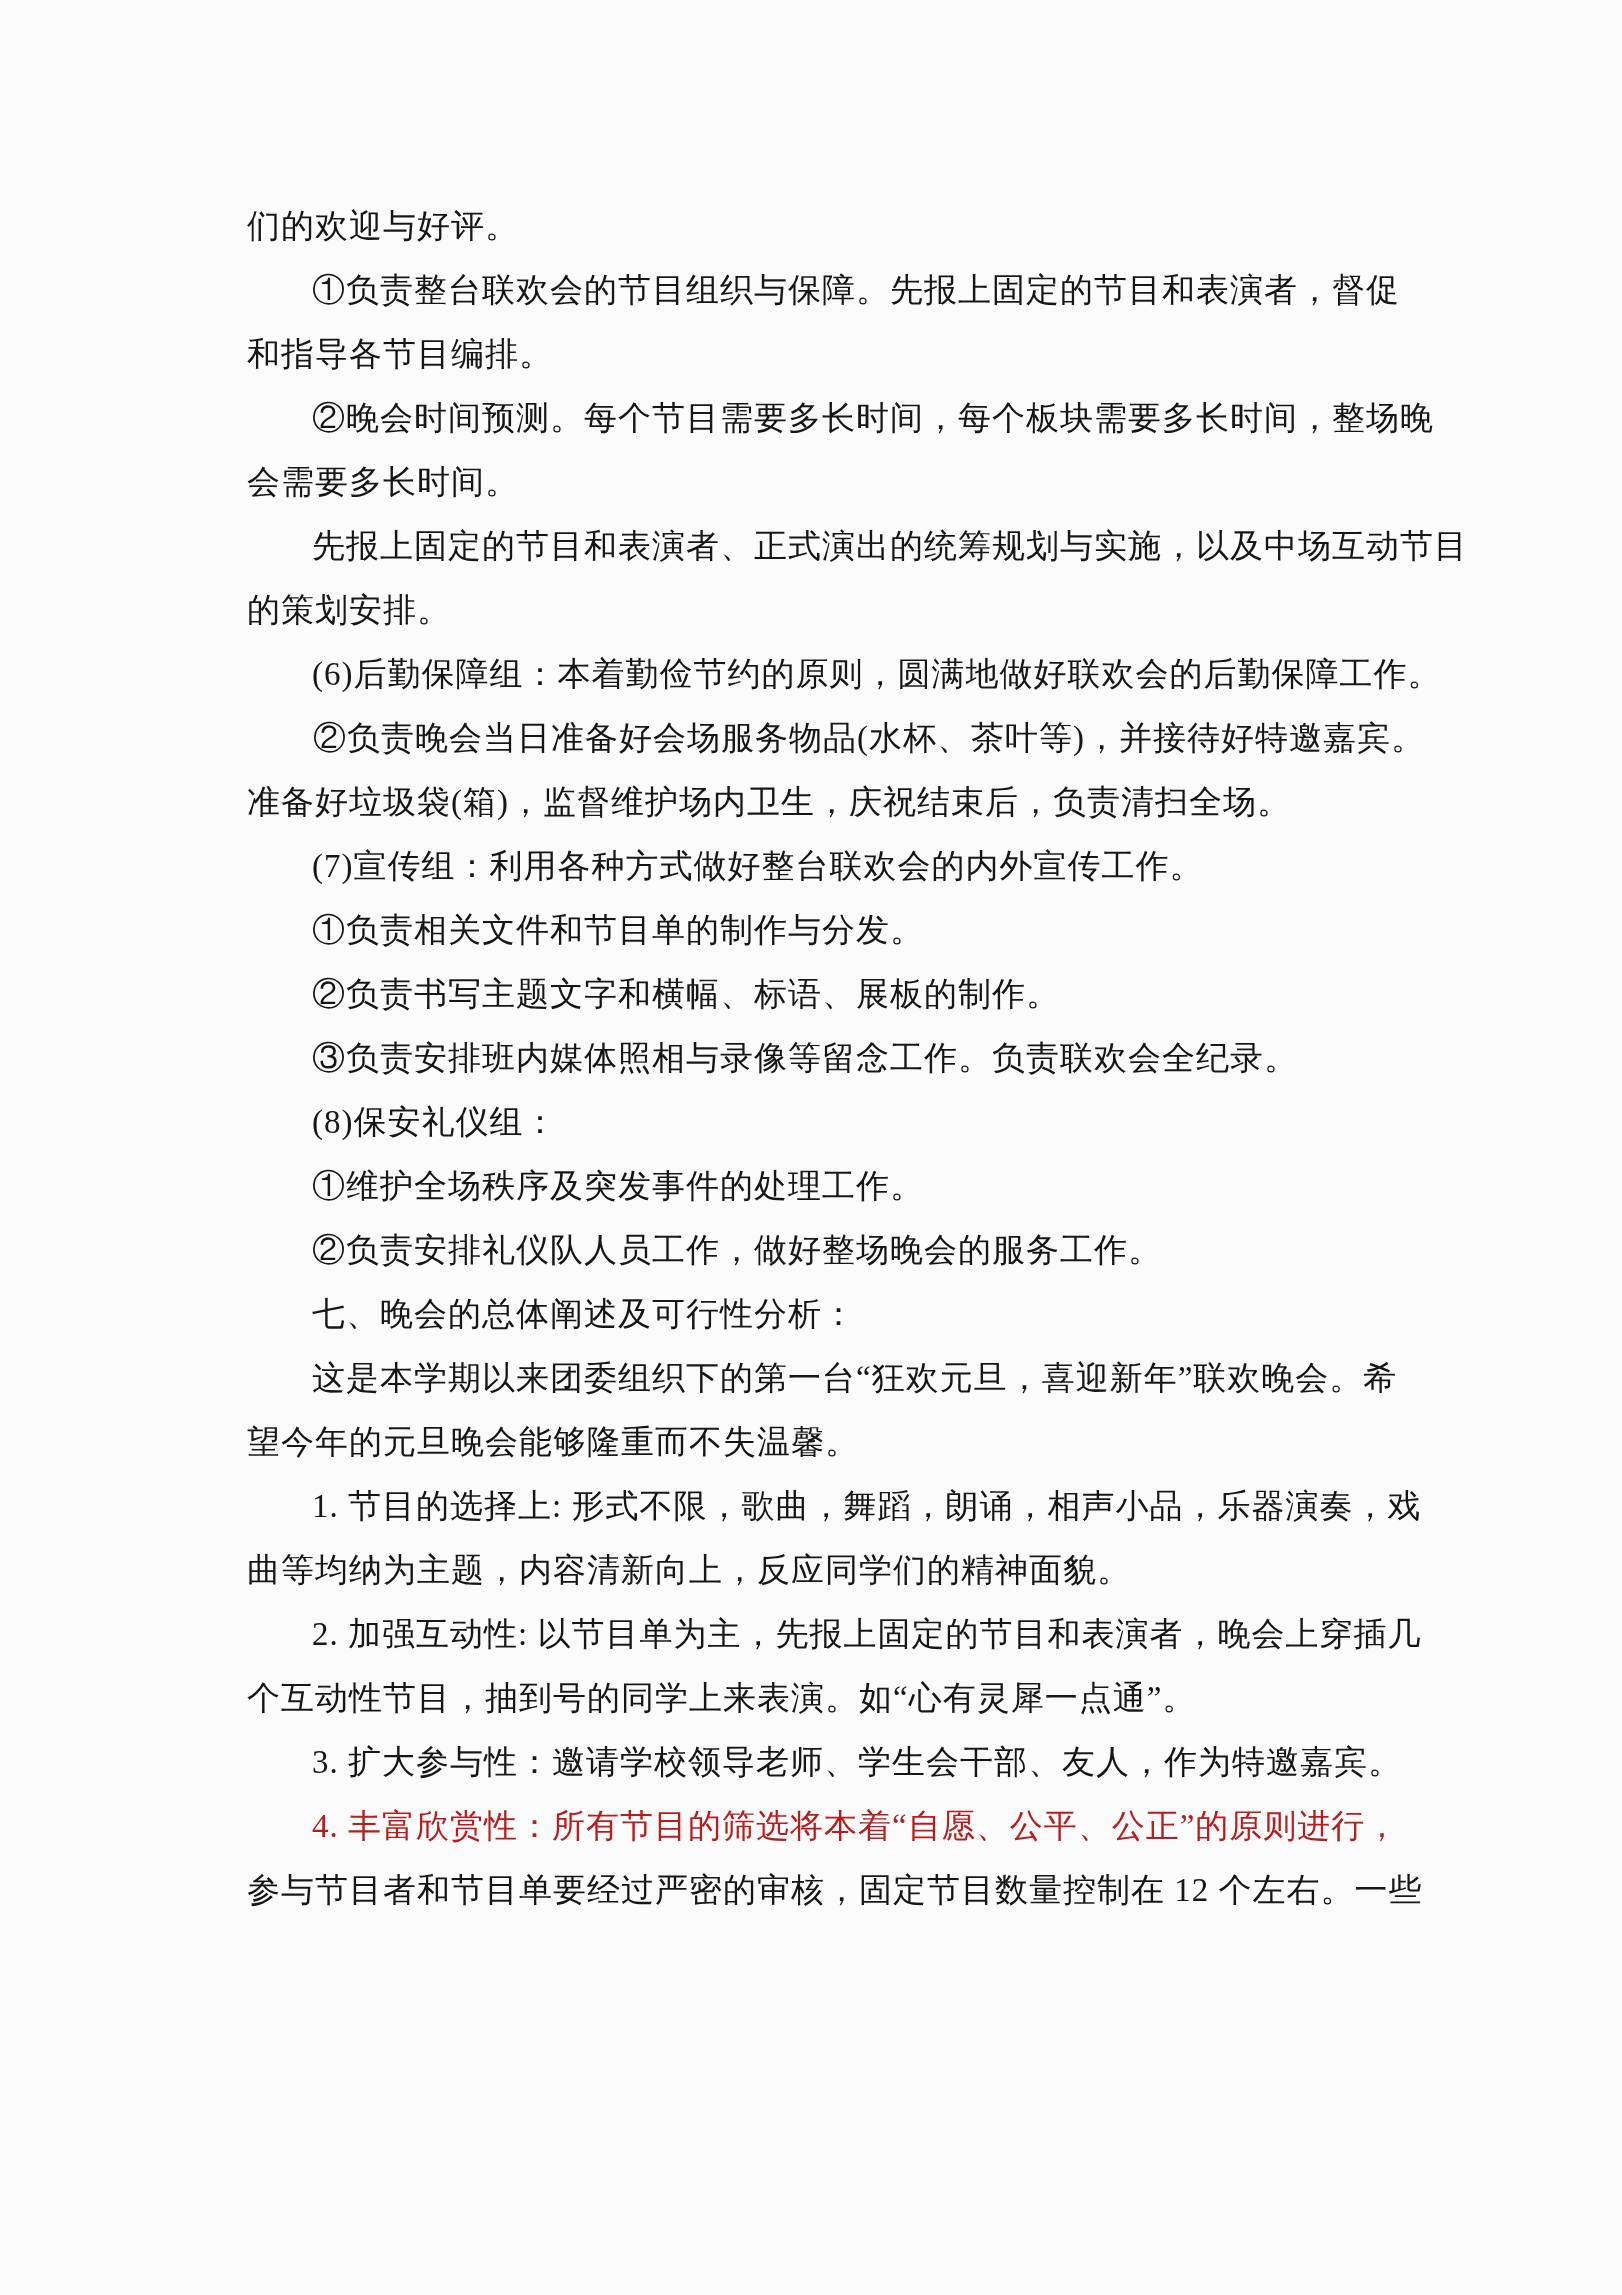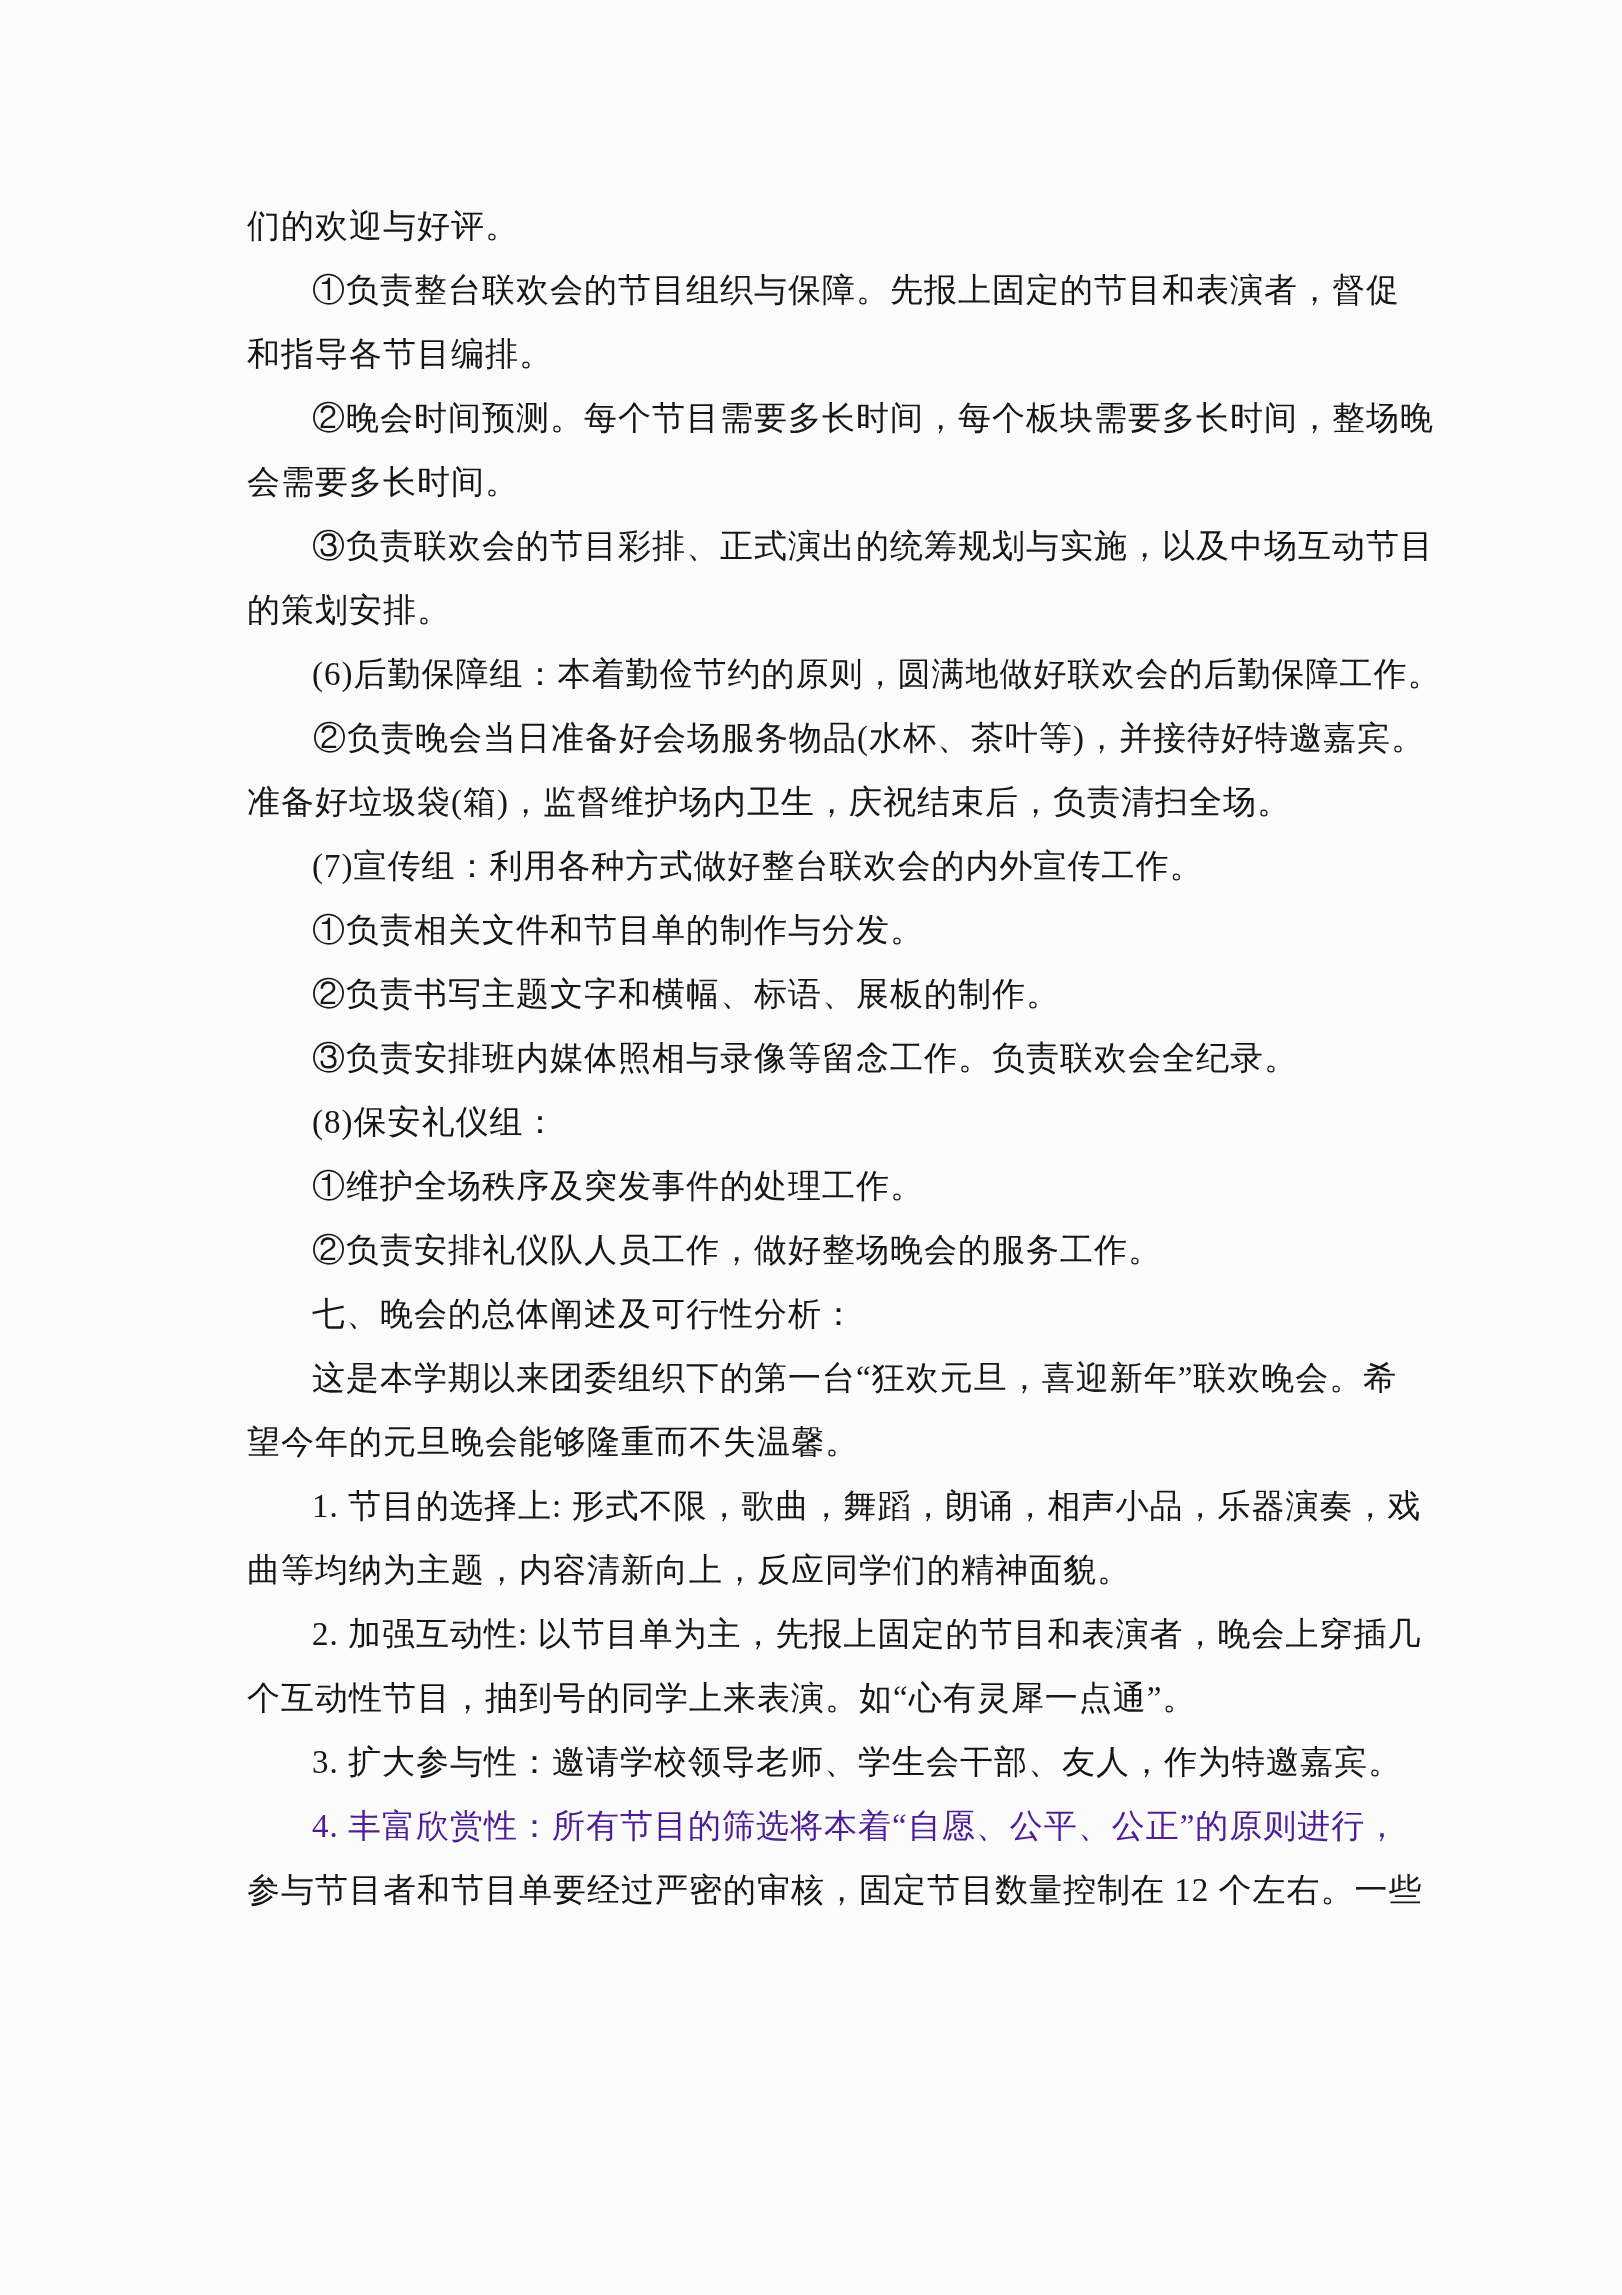--- a/index.html
+++ b/index.html
@@ -42,37 +42,37 @@
 </head>
 <body style="background: rgb(251, 251, 251);">
 
 <div class="page">
   <div class="content">
       <p class="line" style="color: rgb(22, 22, 22);">们的欢迎与好评。</p>
       <p class="line indent" style="color: rgb(22, 22, 22);">①负责整台联欢会的节目组织与保障。先报上固定的节目和表演者，督促</p>
       <p class="line" style="color: rgb(22, 22, 22);">和指导各节目编排。</p>
       <p class="line indent" style="color: rgb(22, 22, 22);">②晚会时间预测。每个节目需要多长时间，每个板块需要多长时间，整场晚</p>
       <p class="line" style="color: rgb(22, 22, 22);">会需要多长时间。</p>
-      <p class="line indent" style="color: rgb(22, 22, 22);">③负责联欢会的节目彩排、正式演出的统筹规划与实施，以及中场互动节目</p>
+      <p class="line indent" style="color: rgb(22, 22, 22);">先报上固定的节目和表演者、正式演出的统筹规划与实施，以及中场互动节目</p>
       <p class="line" style="color: rgb(22, 22, 22);">的策划安排。</p>
       <p class="line indent" style="color: rgb(22, 22, 22);">(6)后勤保障组：本着勤俭节约的原则，圆满地做好联欢会的后勤保障工作。</p>
       <p class="line indent" style="color: rgb(22, 22, 22); text-align: right;">②负责晚会当日准备好会场服务物品(水杯、茶叶等)，并接待好特邀嘉宾。</p>
       <p class="line" style="color: rgb(22, 22, 22);">准备好垃圾袋(箱)，监督维护场内卫生，庆祝结束后，负责清扫全场。</p>
       <p class="line indent" style="color: rgb(22, 22, 22);">(7)宣传组：利用各种方式做好整台联欢会的内外宣传工作。</p>
       <p class="line indent" style="color: rgb(22, 22, 22);">①负责相关文件和节目单的制作与分发。</p>
       <p class="line indent" style="color: rgb(22, 22, 22);">②负责书写主题文字和横幅、标语、展板的制作。</p>
       <p class="line indent" style="color: rgb(22, 22, 22);">③负责安排班内媒体照相与录像等留念工作。负责联欢会全纪录。</p>
       <p class="line indent" style="color: rgb(22, 22, 22);">(8)保安礼仪组：</p>
       <p class="line indent" style="color: rgb(22, 22, 22);">①维护全场秩序及突发事件的处理工作。</p>
       <p class="line indent" style="color: rgb(22, 22, 22);">②负责安排礼仪队人员工作，做好整场晚会的服务工作。</p>
       <p class="line indent" style="color: rgb(22, 22, 22);">七、晚会的总体阐述及可行性分析：</p>
       <p class="line indent" style="color: rgb(22, 22, 22);">这是本学期以来团委组织下的第一台“狂欢元旦，喜迎新年”联欢晚会。希</p>
       <p class="line" style="color: rgb(22, 22, 22);">望今年的元旦晚会能够隆重而不失温馨。</p>
       <p class="line indent" style="color: rgb(22, 22, 22);">1. 节目的选择上: 形式不限，歌曲，舞蹈，朗诵，相声小品，乐器演奏，戏</p>
       <p class="line" style="color: rgb(22, 22, 22);">曲等均纳为主题，内容清新向上，反应同学们的精神面貌。</p>
       <p class="line indent" style="color: rgb(22, 22, 22);">2. 加强互动性: 以节目单为主，先报上固定的节目和表演者，晚会上穿插几</p>
       <p class="line" style="color: rgb(22, 22, 22);">个互动性节目，抽到号的同学上来表演。如“心有灵犀一点通”。</p>
       <p class="line indent" style="color: rgb(22, 22, 22);">3. 扩大参与性：邀请学校领导老师、学生会干部、友人，作为特邀嘉宾。</p>
-      <p class="line indent" style="color: #4c1d95;">4. 丰富欣赏性：所有节目的筛选将本着“自愿、公平、公正”的原则进行，</p>
+      <p class="line indent" style="color: #b91c1c;">4. 丰富欣赏性：所有节目的筛选将本着“自愿、公平、公正”的原则进行，</p>
       <p class="line" style="color: rgb(22, 22, 22);">参与节目者和节目单要经过严密的审核，固定节目数量控制在 12 个左右。一些</p>
     </div>
 </div>
 
 
 </body></html>

